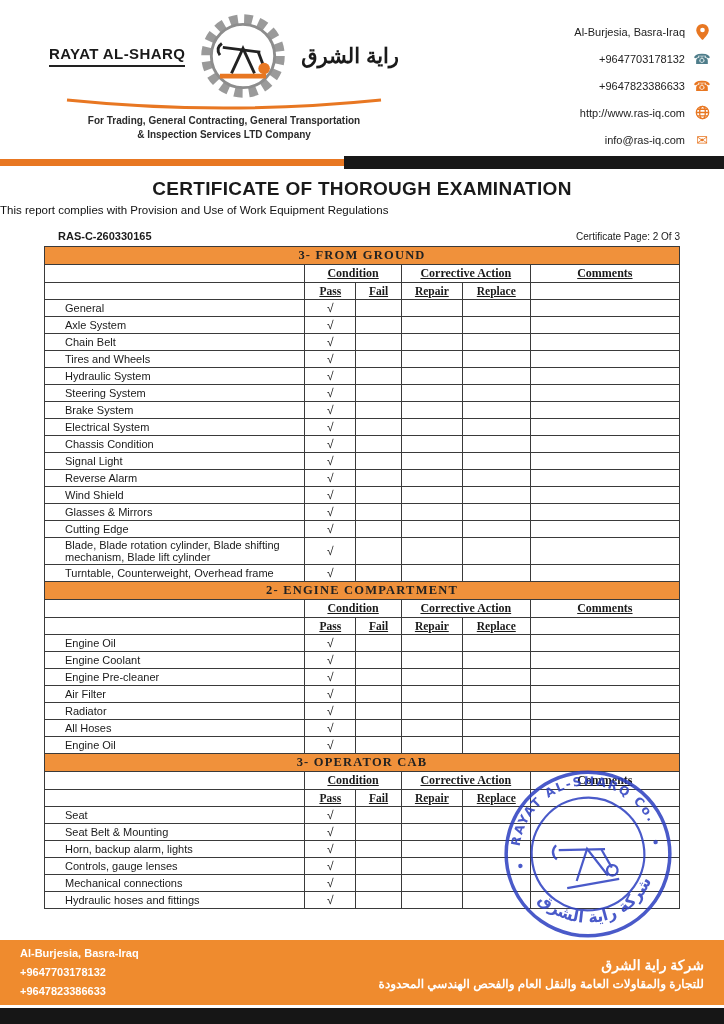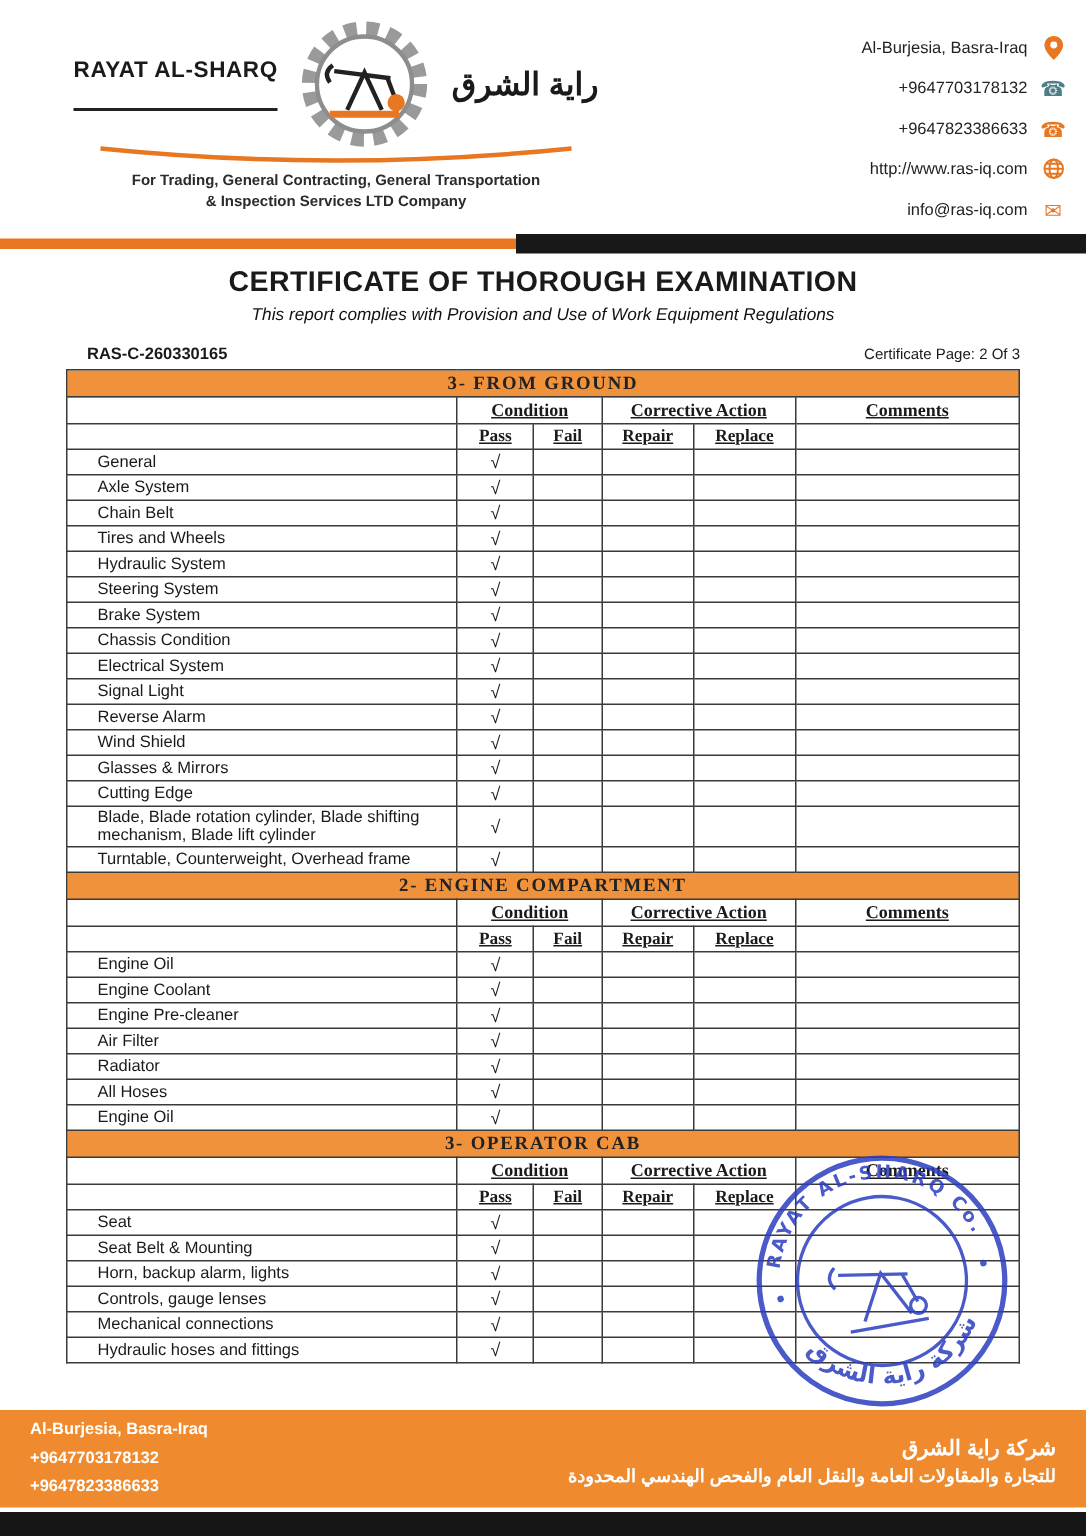--- a/index.html
+++ b/index.html
@@ -4,40 +4,40 @@
 <style>
   * { margin:0; padding:0; box-sizing:border-box; }
   html,body { background:#fff; }
   body { width:724px; height:1024px; font-family:"Liberation Sans",sans-serif; color:#1a1a1a; }
   .page { position:relative; width:724px; height:1024px; background:#fff; overflow:hidden; }
 
   
   .header { display:flex; justify-content:space-between; padding:8px 4px 0 24px; }
   .logo-block { width:400px; text-align:center; position:relative; }
   .logo-row { display:flex; align-items:center; justify-content:center; gap:10px; }
-  .company-en { font-weight:bold; font-size:15px; letter-spacing:.4px; border-bottom:2px solid #222; padding-bottom:17px; white-space:nowrap; }
+  .company-en { font-weight:bold; font-size:15px; letter-spacing:.4px; border-bottom:2px solid #222; padding-bottom:3px; white-space:nowrap; }
   .company-ar { font-weight:bold; font-size:21px; white-space:nowrap; }
   .gear-wrap { width:96px; height:96px; flex:0 0 auto; }
   .swoosh { margin-top:-8px; }
   .tagline { font-size:10px; font-weight:bold; color:#2b2b2b; line-height:1.4; margin-top:0px; }
 
   .contacts { width:260px; padding-top:10px; }
   .contact-row { display:flex; justify-content:flex-end; align-items:center; gap:9px; height:27px; font-size:11px; color:#222; padding-right:10px; }
   .icon { width:16px; height:16px; display:inline-flex; align-items:center; justify-content:center; flex:0 0 auto; font-size:14px; line-height:1; }
   .icon.phone-teal { color:#4e7d8a; }
   .icon.orange { color:#E87722; }
 
   
   .divider { position:relative; height:15px; margin-top:2px; }
   .divider .orange-bar { position:absolute; left:0; top:4px; width:72%; height:7px; background:#E87722; }
   .divider .black-bar { position:absolute; right:0; top:1px; width:52.5%; height:13px; background:#181818; }
 
   
   .doc-title { text-align:center; font-weight:bold; font-size:19px; letter-spacing:.3px; margin-top:8px; }
-  .doc-subtitle { text-align:center; font-size:11.5px; margin-top:4px; color:#111;font-style:italic; }
+  .doc-subtitle { text-align:left; font-size:11.5px; margin-top:4px; color:#111; }
 
   .cert-row { display:flex; justify-content:space-between; align-items:flex-end; margin:14px 44px 4px 44px;padding-left:14px; }
   .cert-number { font-weight:bold; font-size:11px; }
   .page-label { font-size:10px; }
 
   
   .table-wrap { margin:2px 44px 0 44px; }
   table { width:100%; border-collapse:collapse; table-layout:fixed; }
   td { border:1px solid #3a3a3a; font-size:11px; padding:1px 4px; height:17px; vertical-align:middle; }
   tr.section-row td { background:#F0913B; font-family:"Liberation Serif",serif; font-weight:bold; text-align:center; font-size:12.5px; letter-spacing:1.2px; color:#222; height:18px; }
@@ -220,29 +220,29 @@
           </tr>
           <tr class="item-row">
             <td class="label">Brake System</td>
             <td class="mark">√</td>
             <td></td>
             <td></td>
             <td></td>
             <td></td>
           </tr>
           <tr class="item-row">
+            <td class="label">Electrical System</td>
+            <td class="mark">√</td>
+            <td></td>
+            <td></td>
+            <td></td>
+            <td></td>
+          </tr>
+          <tr class="item-row">
             <td class="label">Chassis Condition</td>
-            <td class="mark">√</td>
-            <td></td>
-            <td></td>
-            <td></td>
-            <td></td>
-          </tr>
-          <tr class="item-row">
-            <td class="label">Electrical System</td>
             <td class="mark">√</td>
             <td></td>
             <td></td>
             <td></td>
             <td></td>
           </tr>
           <tr class="item-row">
             <td class="label">Signal Light</td>
             <td class="mark">√</td>
             <td></td>

